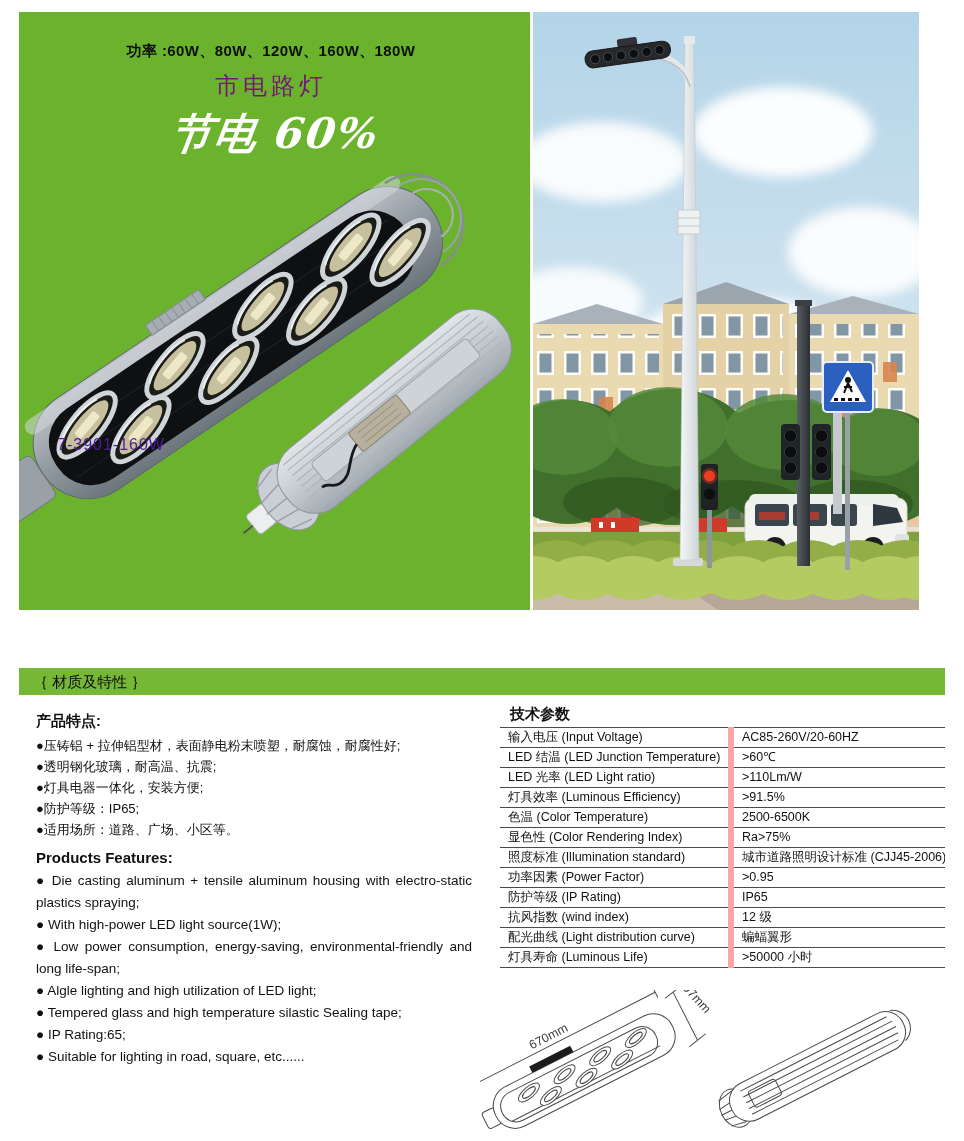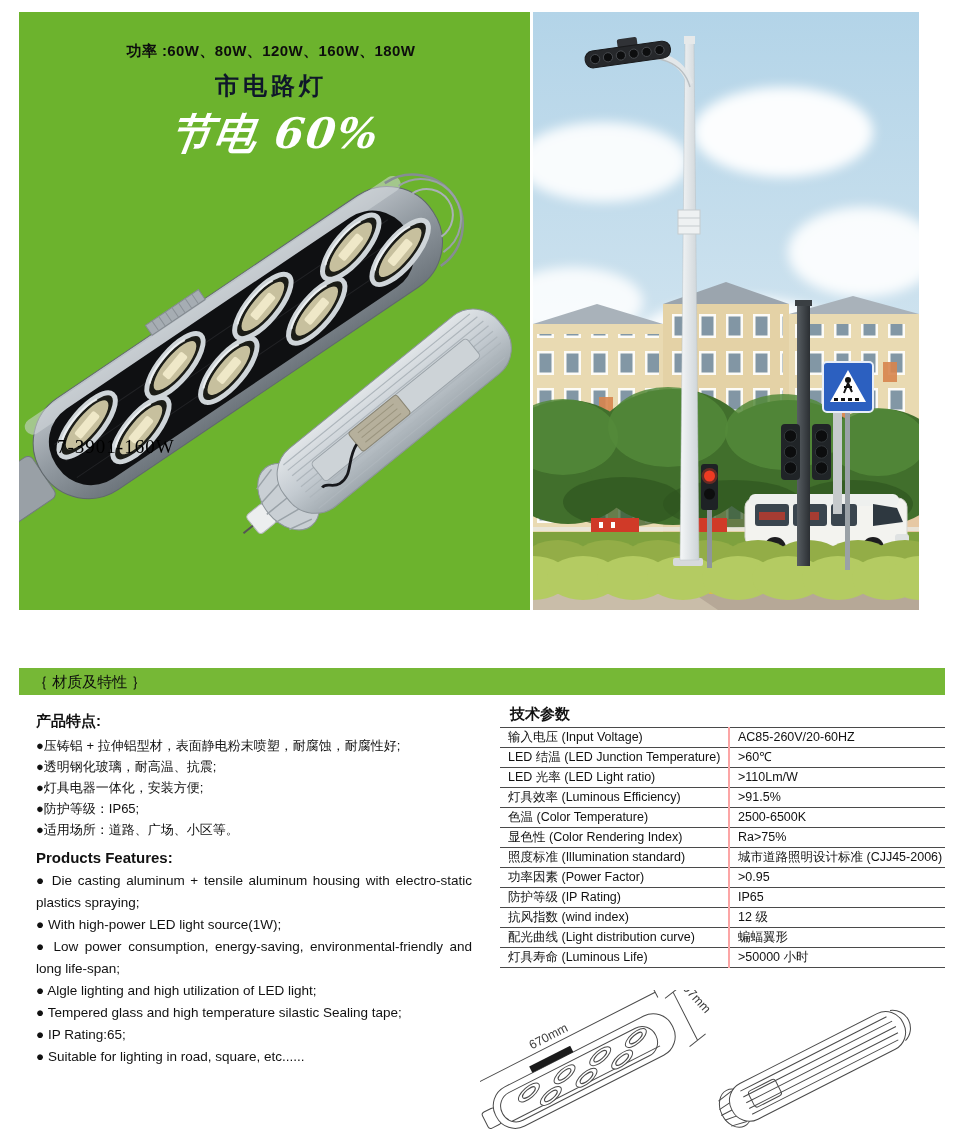--- a/index.html
+++ b/index.html
@@ -8,26 +8,26 @@
     font-family:"Liberation Sans",sans-serif;color:#111;
     position:relative;overflow:hidden;
   }
   .page{position:absolute;inset:0;}
 
   
   .green-panel{position:absolute;left:19px;top:12px;width:511px;height:598px;background:#6cb32d;overflow:hidden;}
   .fixture-svg{position:absolute;left:0;top:0;width:511px;height:598px;}
   .hero-text{position:absolute;left:17px;top:30px;width:470px;text-align:center;}
   .power-line{font-size:15px;font-weight:bold;letter-spacing:.4px;color:#0d0d0d;}
-  .product-title{font-size:24px;font-weight:bold;margin:9px 0 0;letter-spacing:4px;color:#0f172a;}
+  .product-title{font-size:24px;font-weight:normal;margin:9px 0 0;letter-spacing:4px;color:#701a75;}
   .energy-saving{
     margin-top:4px;font-family:"DejaVu Serif",serif;font-style:italic;font-weight:bold;
     font-size:42px;color:#ffffff;transform:skewX(-8deg);transform-origin:left bottom;letter-spacing:2px;
   }
-  .model-label{position:absolute;left:38px;top:424px;font-size:19px;letter-spacing:1px;color:#000000;font-family:Liberation Serif, serif;}
+  .model-label{position:absolute;left:38px;top:424px;font-size:16px;letter-spacing:1px;color:#4c1d95;}
   .photo{position:absolute;left:533px;top:12px;width:386px;height:598px;overflow:hidden;}
 
   
   .section-banner{
     position:absolute;left:19px;top:668px;width:926px;height:27px;background:#76b836;
     color:#0d0d0d;font-size:15px;font-weight:normal;line-height:27px;padding-left:14px;box-sizing:border-box;
   }
 
   
   .features-col{position:absolute;left:36px;top:712px;width:436px;}
@@ -38,21 +38,21 @@
   .en li{font-size:13.5px;line-height:22px;text-align:justify;}
 
   .specs-col{position:absolute;left:500px;top:705px;width:446px;}
   .specs-col h2{font-size:15px;font-weight:bold;margin:0 0 3px 10px;}
   table{border-collapse:collapse;width:445px;table-layout:fixed;}
   td{
     border-top:1px solid #4a4a4a;font-size:12.5px;line-height:15px;
     padding:2px 8px;height:15px;overflow:hidden;white-space:nowrap;
   }
   tr:last-child td{border-bottom:1px solid #4a4a4a;}
-  td.l{width:212px;border-right:2px solid #fca5a5;margin-top:41px;}
+  td.l{width:212px;border-right:6px solid #fca5a5;margin-top:41px;}
   td.full{}
 
   
   .drawings{position:absolute;left:480px;top:990px;width:484px;height:151px;}
 </style>
 </head>
 <body>
 
 <div class="page">
 

